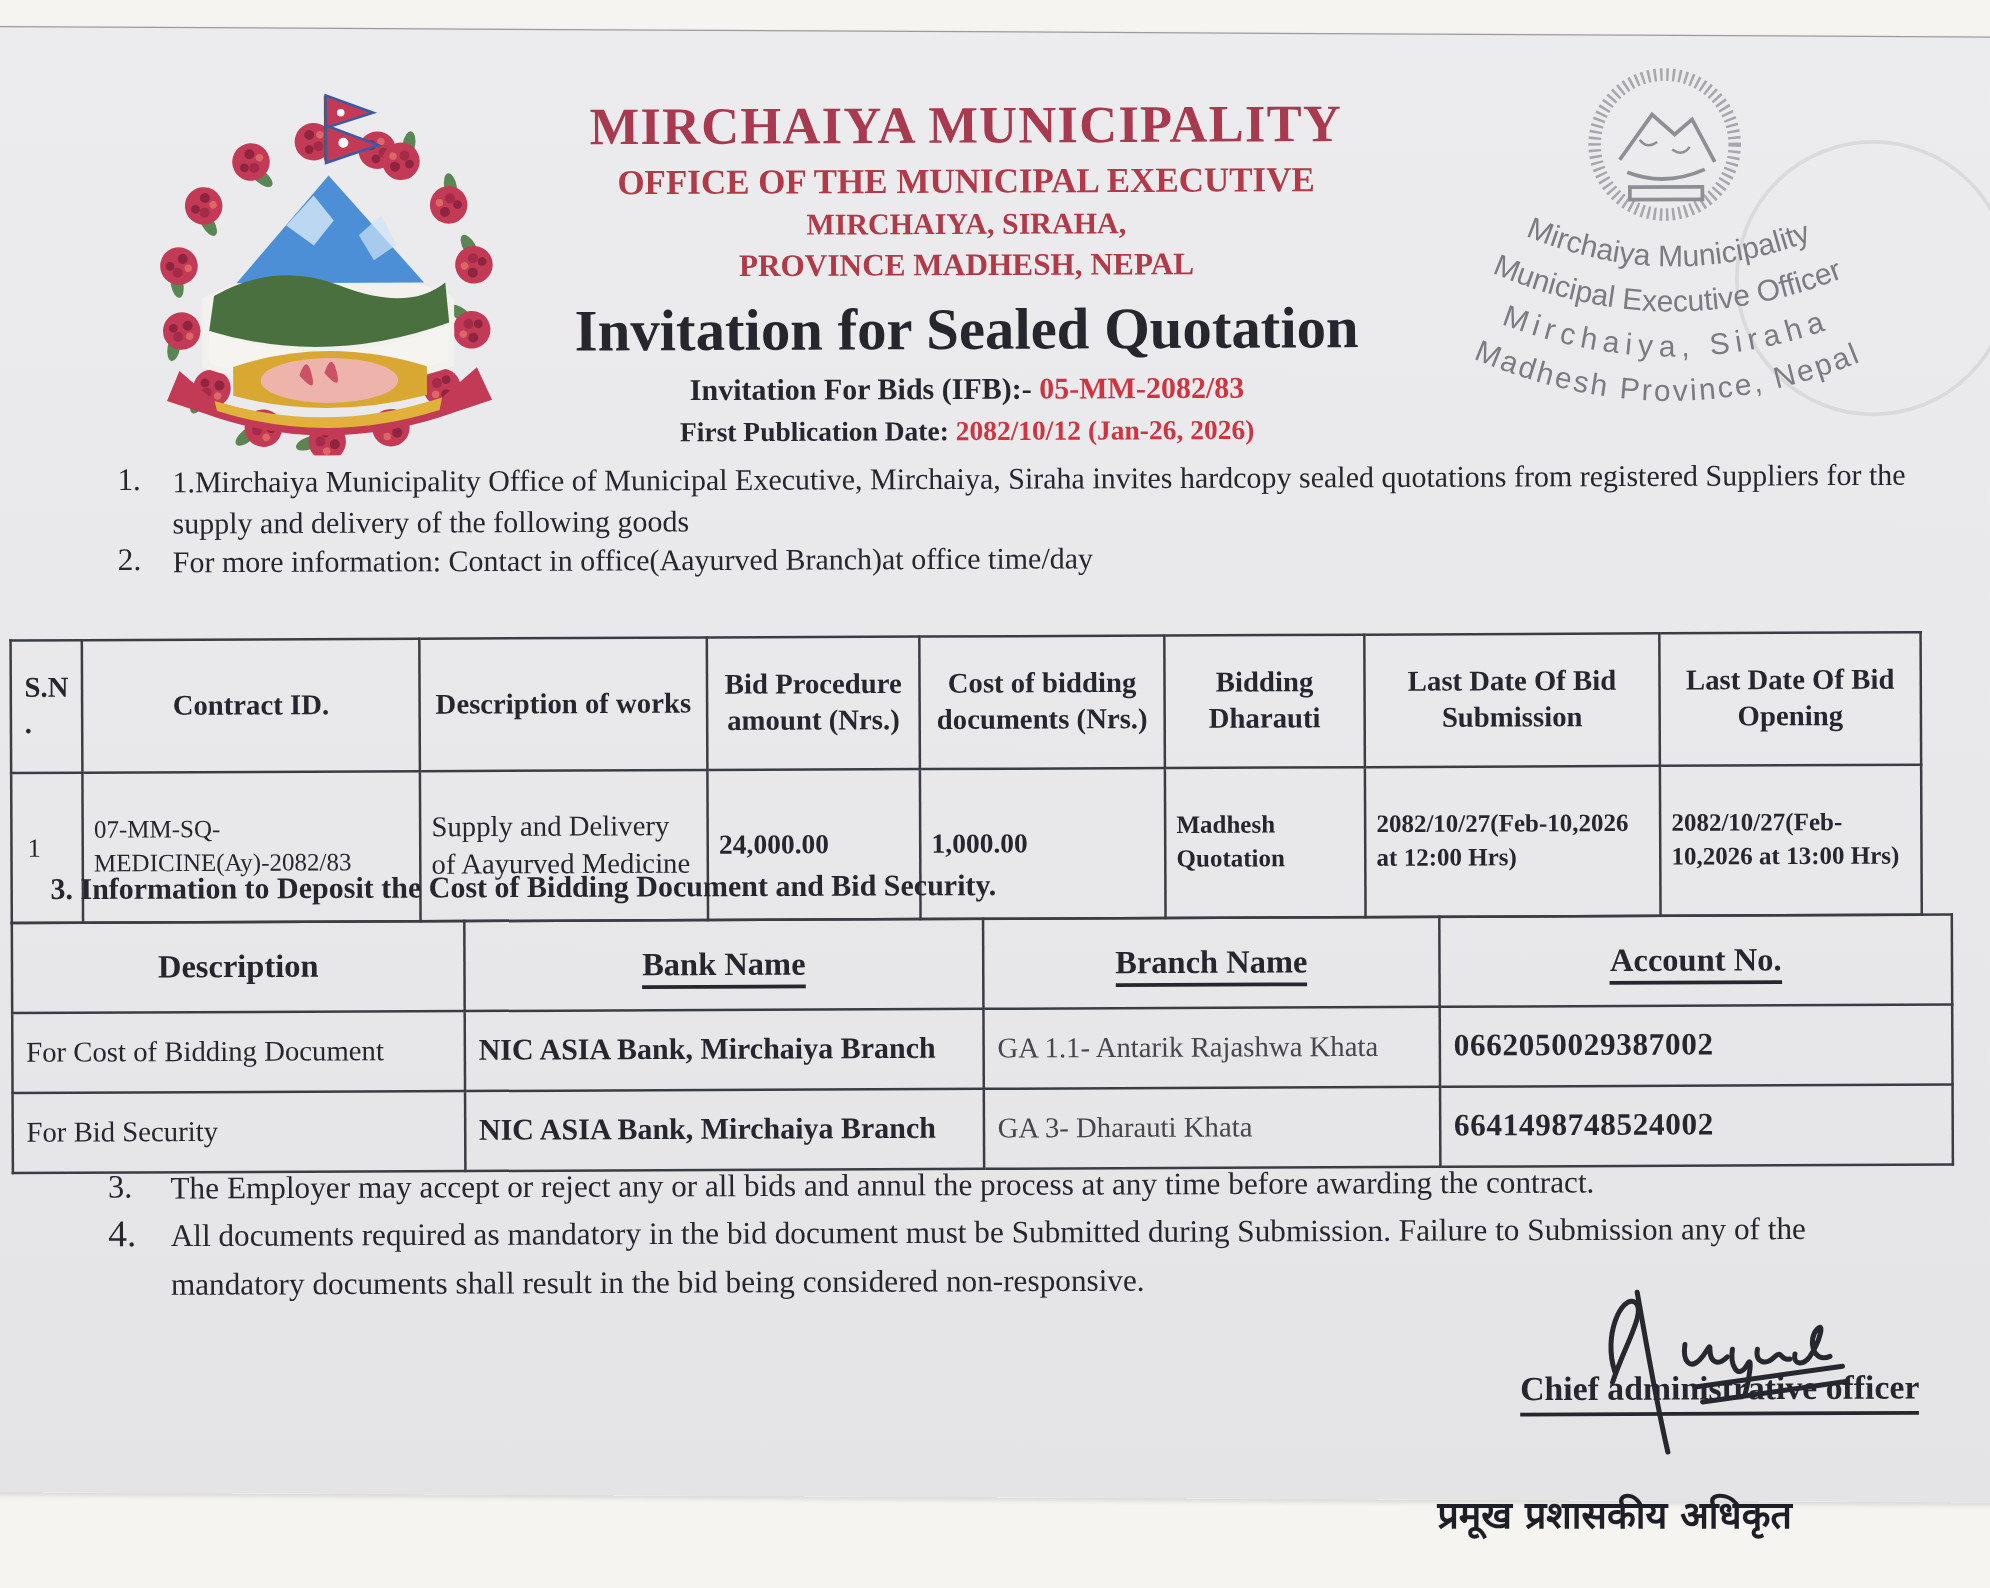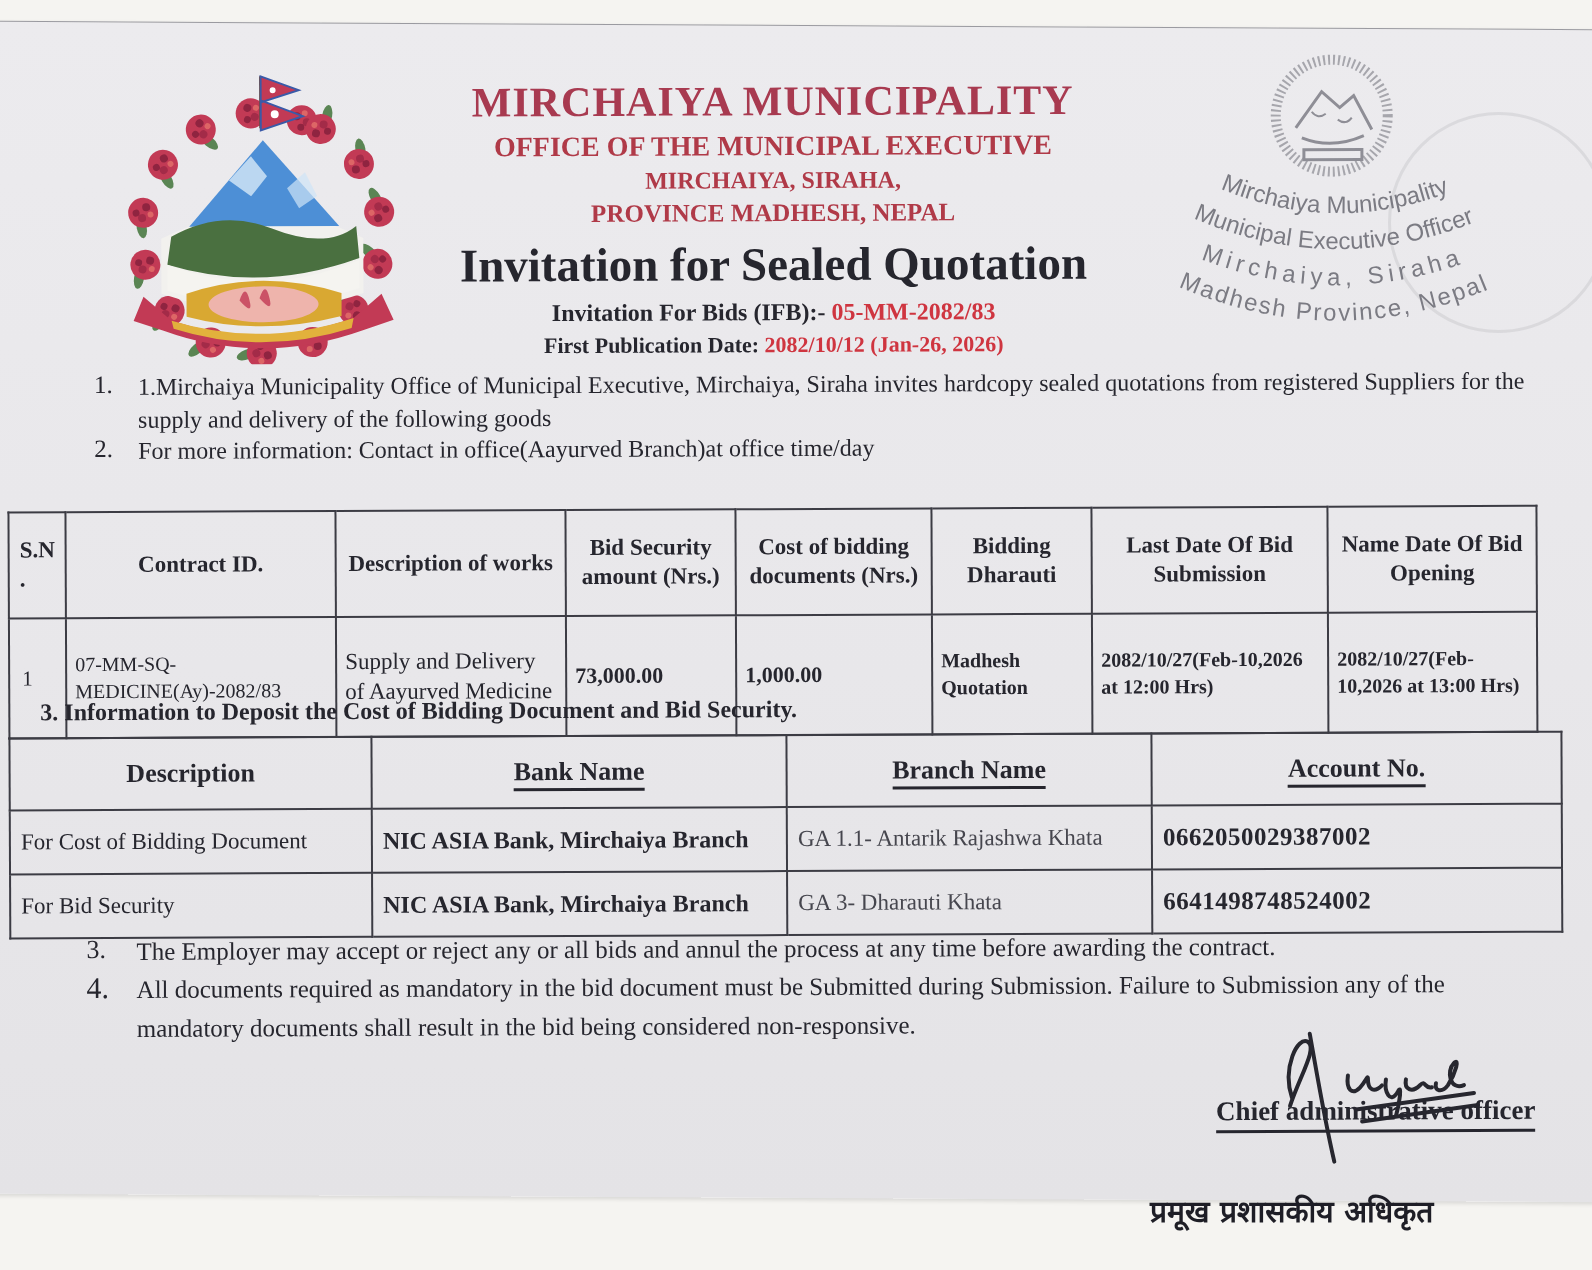--- a/index.html
+++ b/index.html
@@ -177,31 +177,31 @@
         <col style="width:160px">
         <col style="width:236px">
         <col style="width:209px">
     </colgroup>
     <tbody>
         <tr>
       <th class="sn-h">S.N
 .</th>
       <th>Contract ID.</th>
       <th>Description of works</th>
-      <th>Bid Security amount (Nrs.)</th>
+      <th>Bid Procedure amount (Nrs.)</th>
       <th>Cost of bidding documents (Nrs.)</th>
       <th>Bidding Dharauti</th>
       <th>Last Date Of Bid Submission</th>
-      <th>Name Date Of Bid Opening</th>
+      <th>Last Date Of Bid Opening</th>
     </tr>
     <tr>
       <td class="c-sn">1</td>
       <td class="c-cid">07-MM-SQ-MEDICINE(Ay)-2082/83</td>
       <td class="c-desc">Supply and Delivery of Aayurved Medicine</td>
-      <td class="c-amt">73,000.00</td>
+      <td class="c-amt">24,000.00</td>
       <td class="c-amt">1,000.00</td>
       <td class="c-bold">Madhesh Quotation</td>
       <td class="c-bold">2082/10/27(Feb-10,2026 at 12:00 Hrs)</td>
       <td class="c-bold">2082/10/27(Feb-10,2026 at 13:00 Hrs)</td>
     </tr>
   </tbody>
     </table>
 
   <div class="sec-head">3. Information to Deposit the Cost of Bidding Document and Bid Security.</div>
 

